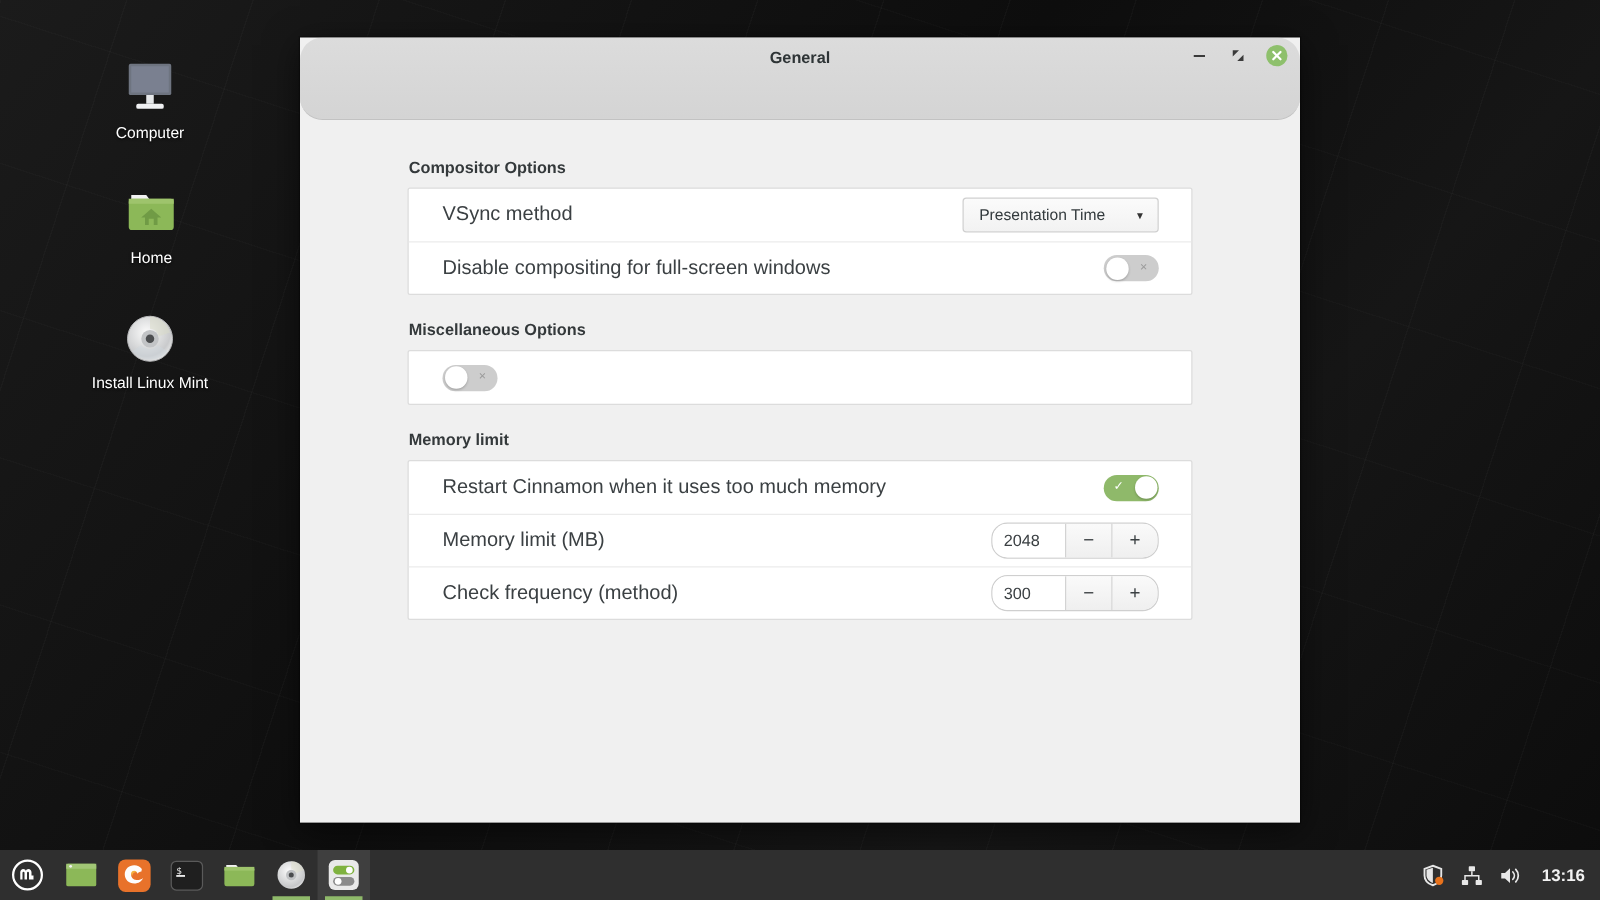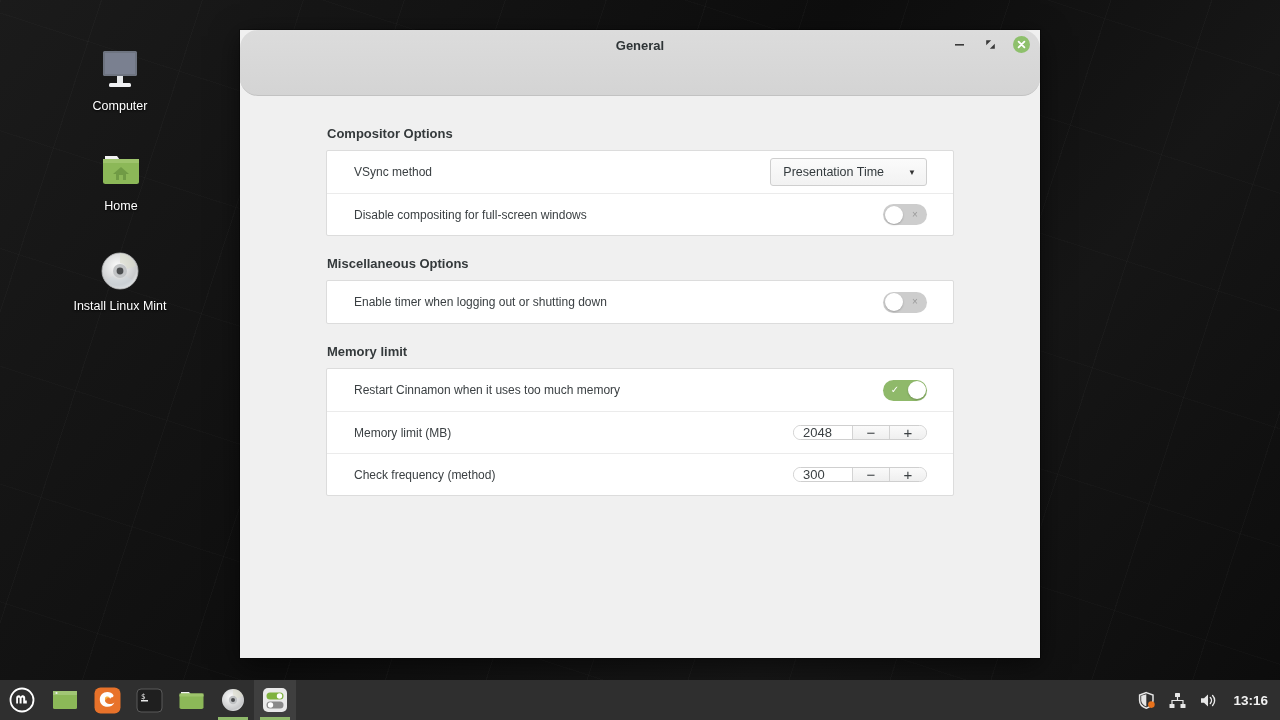--- a/index.html
+++ b/index.html
@@ -124,21 +124,21 @@
   .row {
     display: flex;
     align-items: center;
     justify-content: space-between;
     height: 42px;
     padding: 0 26px 0 27px;
     border-top: 1px solid #ebebeb;
   }
   .row:first-child { border-top: none; }
   .row-label {
-    font-size: 12px;
+    font-size: 16px;
     color: #3b4043;
     white-space: nowrap;
   }
 
   
   .combo {
     display: flex;
     align-items: center;
     gap: 24px;
     height: 28px;
@@ -182,21 +182,21 @@
     color: #ffffff;
     line-height: 1;
   }
   .switch.off .mark { right: 1px; color: #9a9a9a; }
   .switch.on  .mark { left: 1px; }
 
   
   .spinner {
     display: flex;
     align-items: stretch;
-    height: 15px;
+    height: 29px;
     border: 1px solid #cfcfcf;
     border-radius: 13px;
     overflow: hidden;
     background: #fff;
   }
   .spinner .value {
     width: 58px;
     display: flex;
     align-items: center;
     padding-left: 9px;
@@ -374,21 +374,20 @@
             <span class="mark">×</span>
             <span class="knob"></span>
           </div>
         </div>
 
       </div>
 
       <div class="section-title spaced">Miscellaneous Options</div>
       <div class="panel">
         <div class="row">
-          <div class="row-label">Enable timer when logging out or shutting down</div>
           <div class="switch off">
             <span class="mark">×</span>
             <span class="knob"></span>
           </div>
         </div>
       </div>
 
       <div class="section-title spaced">Memory limit</div>
       <div class="panel">
 

